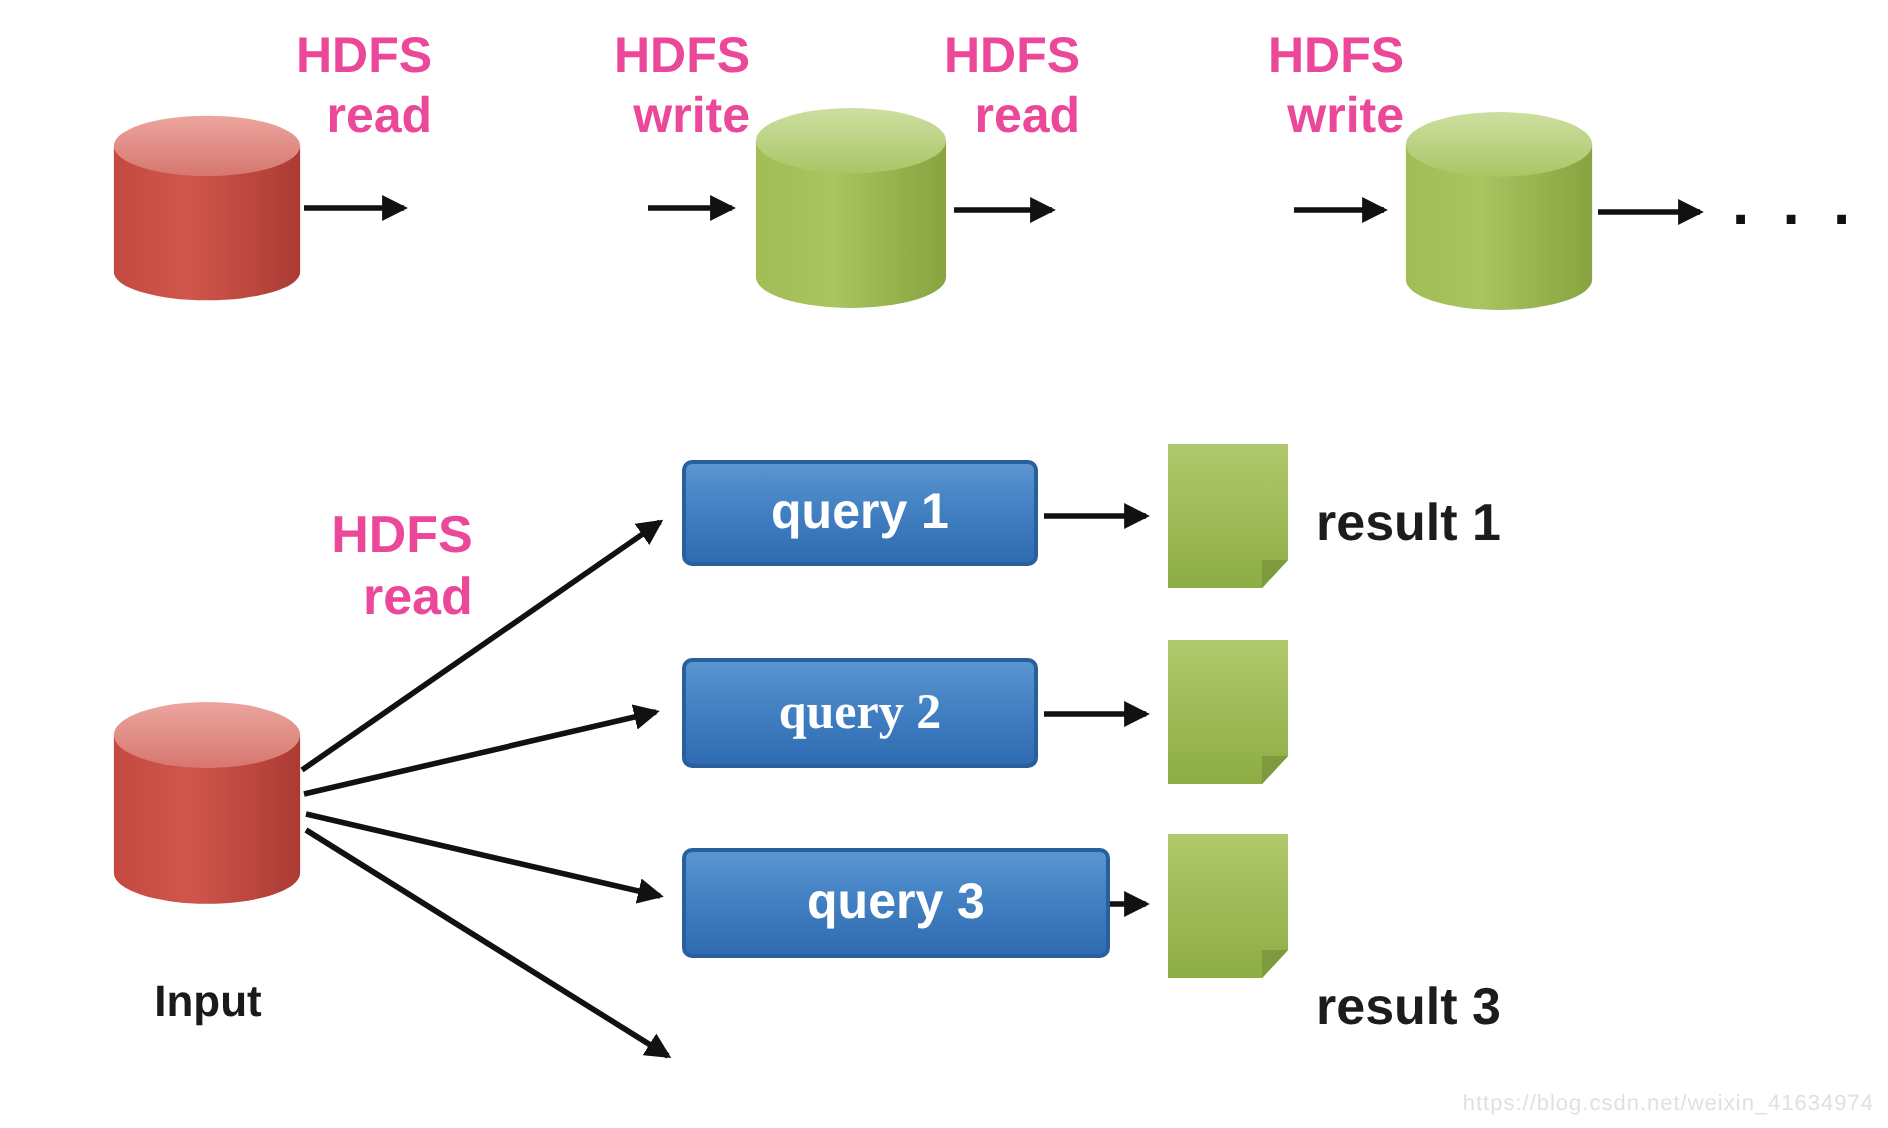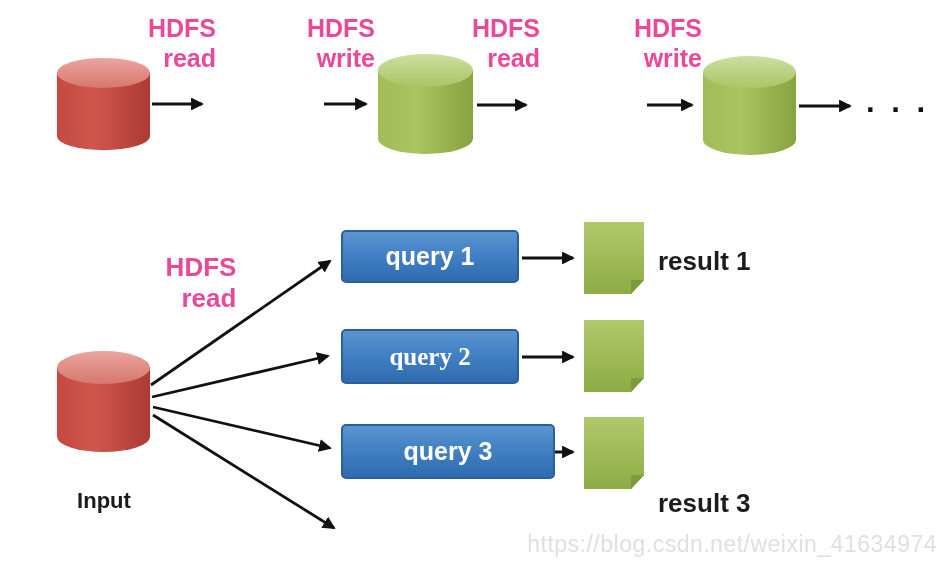--- a/index.html
+++ b/index.html
@@ -65,21 +65,21 @@
     transform: translateX(-50%);
     font-weight: 600;
     font-size: 22px;
     color: #1a1a1a;
     margin-top: 24px;
   }
   .watermark {
     position: absolute;
     right: 7px;
     bottom: 6px;
-    font-size: 23px;
+    font-size: 11px;
     color: #e0e0e0;
     letter-spacing: 0.5px;
   }
 </style>
 </head>
 <body>
 
 <div class="stage">
 
   <svg class="arrows">

